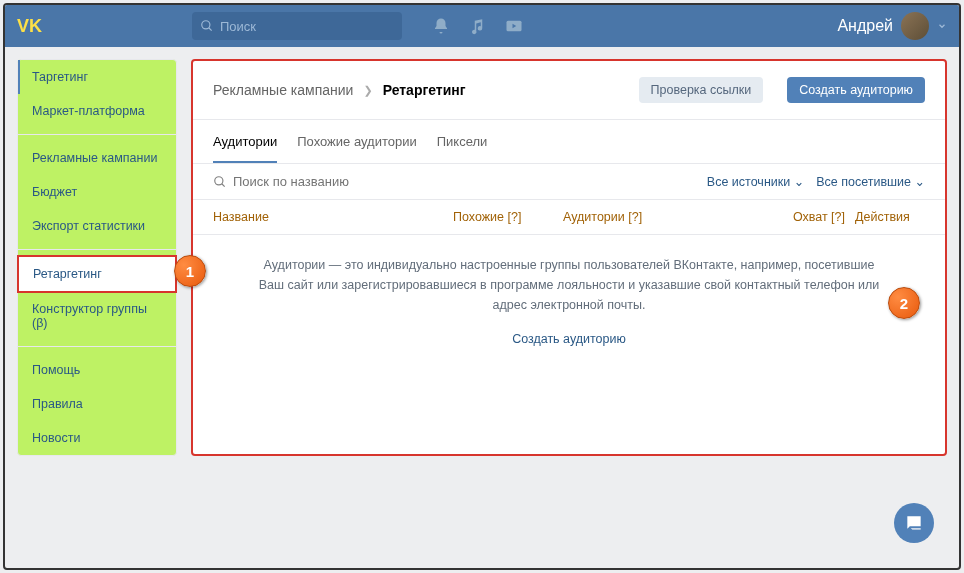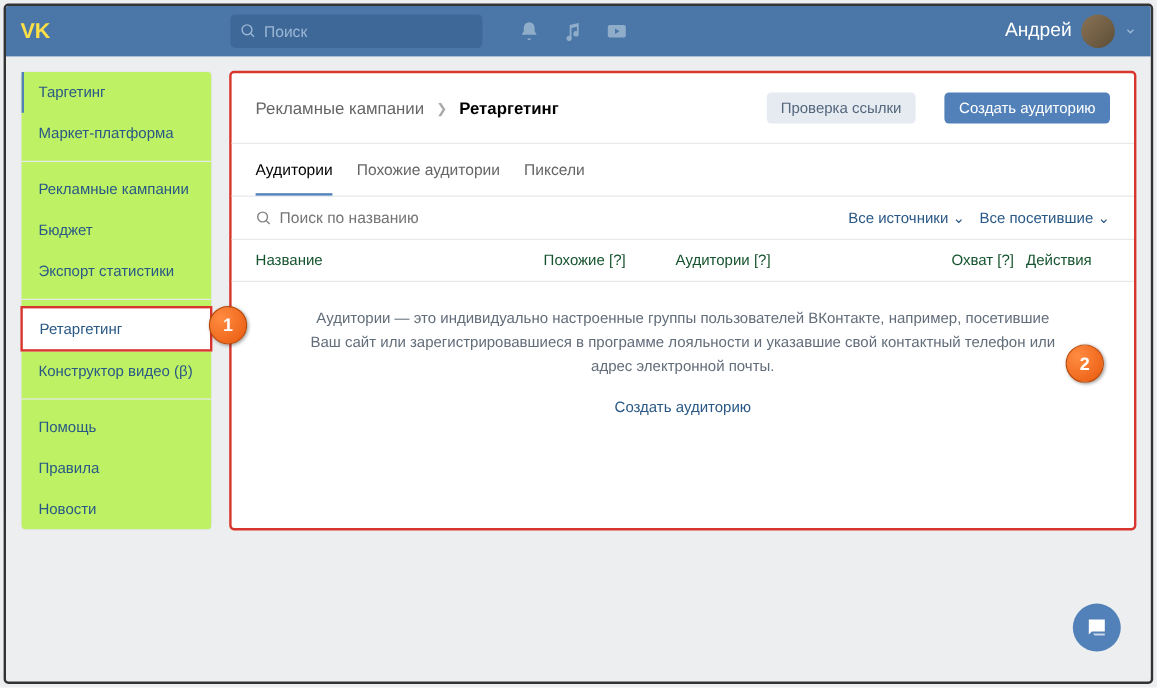--- a/index.html
+++ b/index.html
@@ -34,21 +34,21 @@
 
 .tabs { display: flex; padding: 14px 20px 0; gap: 20px; font-size: 13px; }
 .tab { padding-bottom: 12px; color: #656565; cursor: pointer; }
 .tab.active { color: #000; border-bottom: 2px solid #5181b8; font-weight: 500; }
 
 .filter-row { display: flex; align-items: center; padding: 10px 20px; border-top: 1px solid #e7e8ec; border-bottom: 1px solid #e7e8ec; }
 .filter-search { display: flex; align-items: center; color: #828282; font-size: 13px; gap: 6px; flex: 1; }
 .filter-search input { border: none; outline: none; font-size: 13px; }
 .filter-dd { color: #2a5885; font-size: 12.5px; margin-left: 12px; cursor: pointer; }
 
-.table-head { display: flex; padding: 10px 20px; font-size: 12.5px; color: #14532d; border-bottom: 1px solid #e7e8ec; font-weight: 500; }
+.table-head { display: flex; padding: 10px 20px; font-size: 12.5px; color: #a16207; border-bottom: 1px solid #e7e8ec; font-weight: 500; }
 .th-name { flex: 0 0 240px; }
 .th-src { flex: 0 0 110px; }
 .th-upd { flex: 0 0 140px; }
 .th-reach { flex: 0 0 90px; margin-left: auto; text-align: right; padding-right: 10px; }
 .th-actions { flex: 0 0 70px; }
 
 .empty { padding: 20px 60px; text-align: center; font-size: 12.5px; color: #626d7a; line-height: 1.6; }
 .empty-link { color: #2a5885; display: block; margin-top: 14px; cursor: pointer; }
 
 .fab { position: absolute; right: 30px; bottom: 30px; width: 40px; height: 40px; border-radius: 50%; background: #5181b8; display: flex; align-items: center; justify-content: center; color: #fff; cursor: pointer; }
@@ -90,21 +90,21 @@
   <div class="page">
     <div class="sidebar">
       <div class="side-item active">Таргетинг</div>
       <div class="side-item">Маркет-платформа</div>
       <div class="side-sep"></div>
       <div class="side-item">Рекламные кампании</div>
       <div class="side-item">Бюджет</div>
       <div class="side-item">Экспорт статистики</div>
       <div class="side-sep"></div>
       <div class="side-item highlighted">Ретаргетинг</div>
-      <div class="side-item">Конструктор видео (β)</div>
+      <div class="side-item">Конструктор группы (β)</div>
       <div class="side-sep"></div>
       <div class="side-item">Помощь</div>
       <div class="side-item">Правила</div>
       <div class="side-item">Новости</div>
     </div>
 
     <div class="main">
       <div class="breadcrumb">
         <span class="bc-item">Рекламные кампании</span>
         <span class="bc-sep">❯</span>

